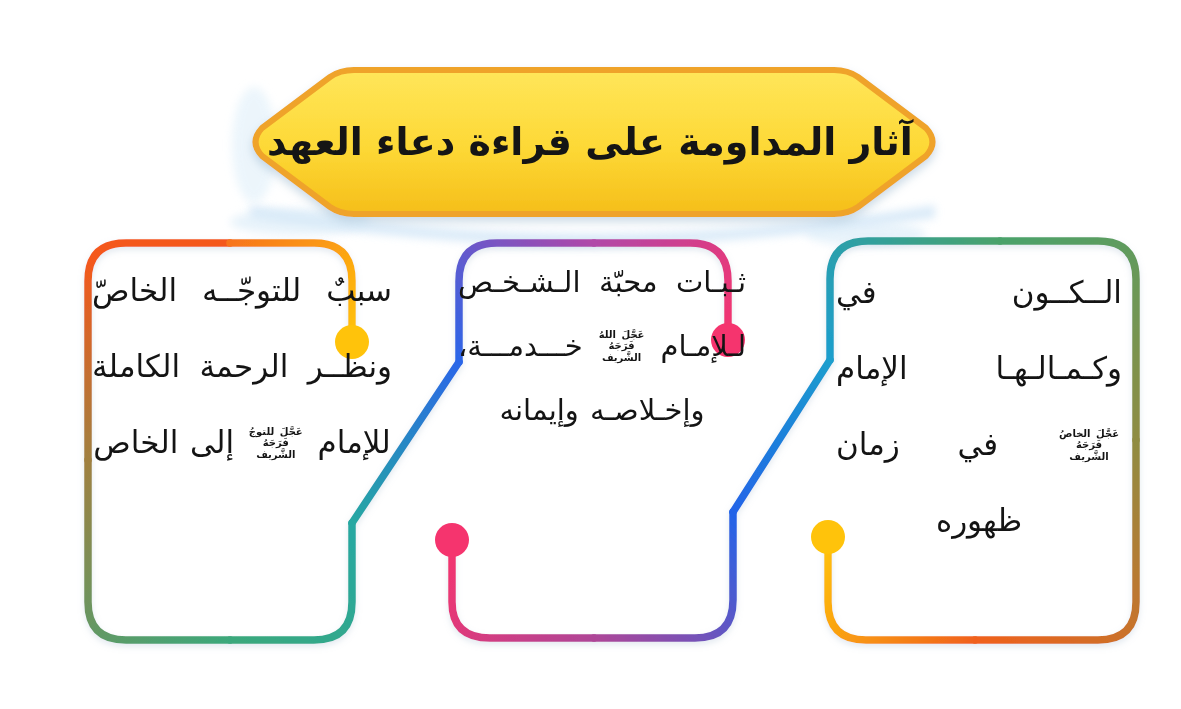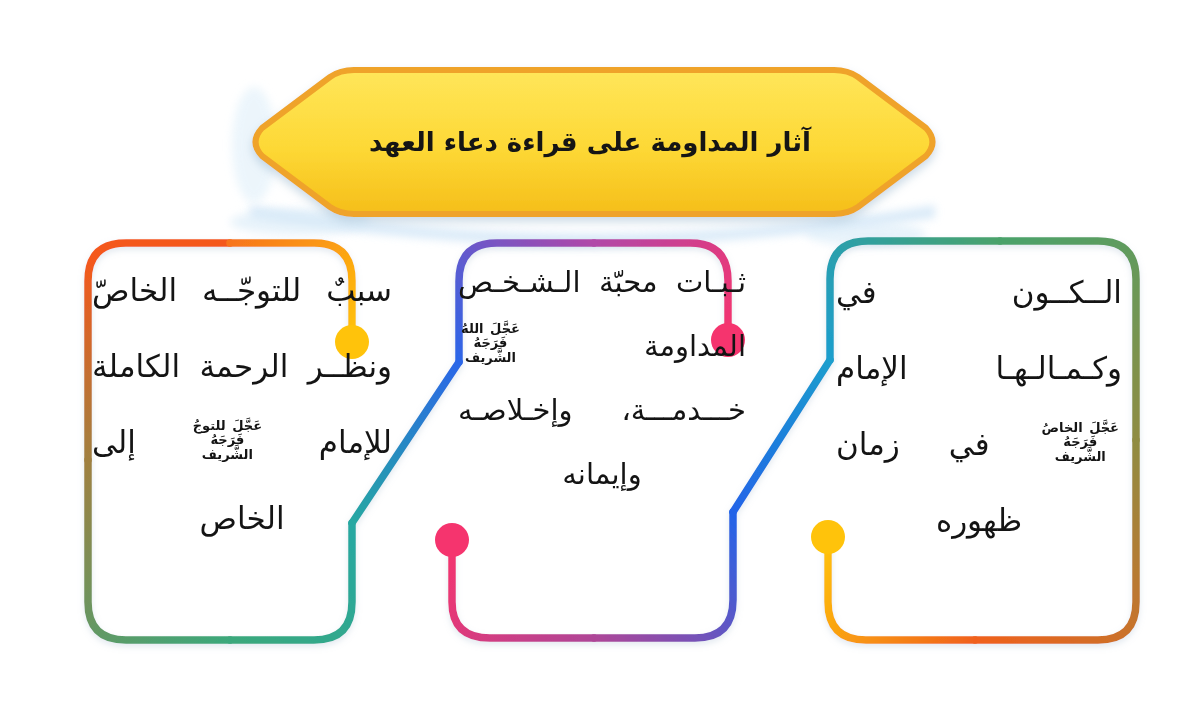--- a/index.html
+++ b/index.html
@@ -20,21 +20,21 @@
   .banner-title {
     position: absolute;
     left: 250px;
     top: 72px;
     width: 680px;
     height: 140px;
     display: flex;
     align-items: center;
     justify-content: center;
     z-index: 2;
-    font-size: 26px;
+    font-size: 38px;
     font-weight: bold;
     color: #151515;
     text-align: center;
     letter-spacing: 0;
   }
   .card-text {
     position: absolute;
     z-index: 1;
     direction: rtl;
     text-align: justify;
@@ -59,21 +59,21 @@
   }
   .card-text.card-mercy {     
     left: 92px;
     top: 252px;
     width: 300px;
     font-size: 31px;
     line-height: 76px;
   }
   .honorific {
     display: inline-block;
-    font-size: 13px;
+    font-size: 10px;
     line-height: 1.12;
     font-weight: 600;
     text-align: center;
     white-space: pre-line;
     vertical-align: -0.45em;
     margin: 0 3px;
     color: #141414;
   }
 </style>
 </head>
@@ -202,21 +202,21 @@
 
   <div class="card-text card-service">
     <span>الــكــون في وكـمـالـهـا الإمام</span>
     <span class="honorific">عَجَّلَ الخاصُ
 فَرَجَهُ
 الشَّريف</span>
     <span>في زمان ظهوره</span>
   </div>
 
   <div class="card-text card-love">
-    <span>ثـبـات محبّة الـشـخـص المداومة</span>
+    <span>ثـبـات محبّة الـشـخـص لـلإمـام</span>
     <span class="honorific">عَجَّلَ اللهُ
 فَرَجَهُ
 الشَّريف</span>
     <span>خـــدمـــة، وإخـلاصـه وإيمانه</span>
   </div>
 
   <div class="card-text card-mercy">
     <span>سببٌ للتوجّــه الخاصّ ونظــر الرحمة الكاملة للإمام</span>
     <span class="honorific">عَجَّلَ للتوجُ
 فَرَجَهُ

